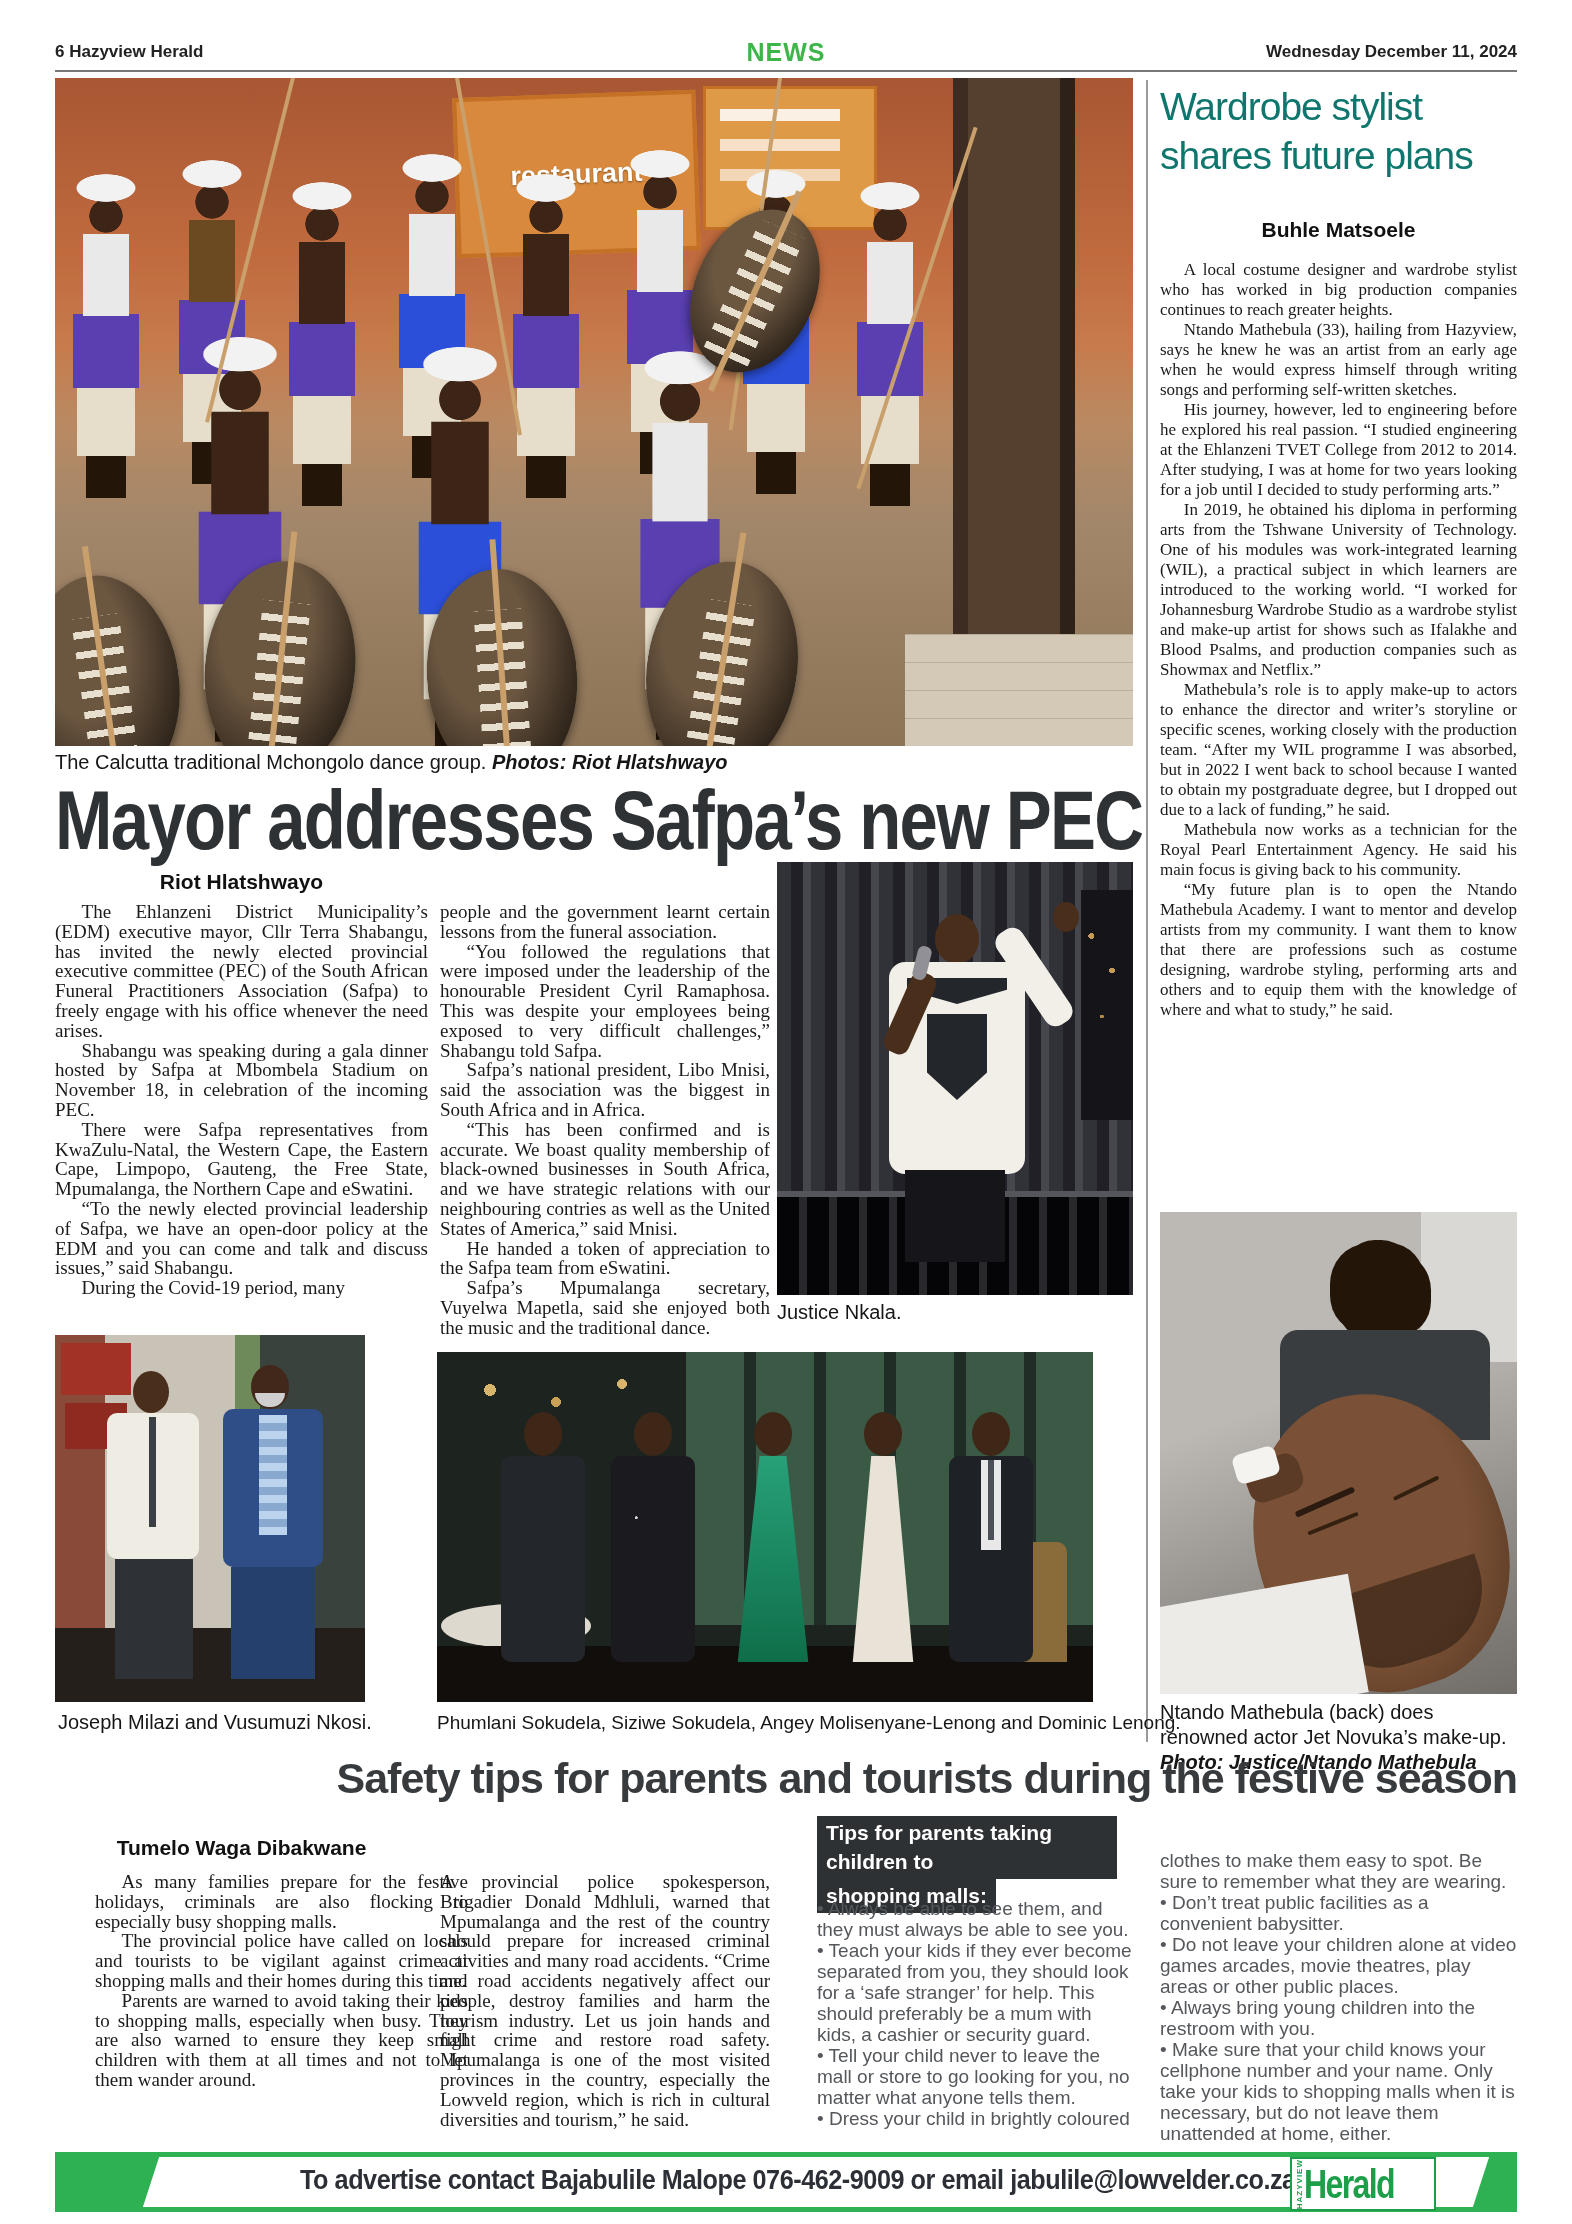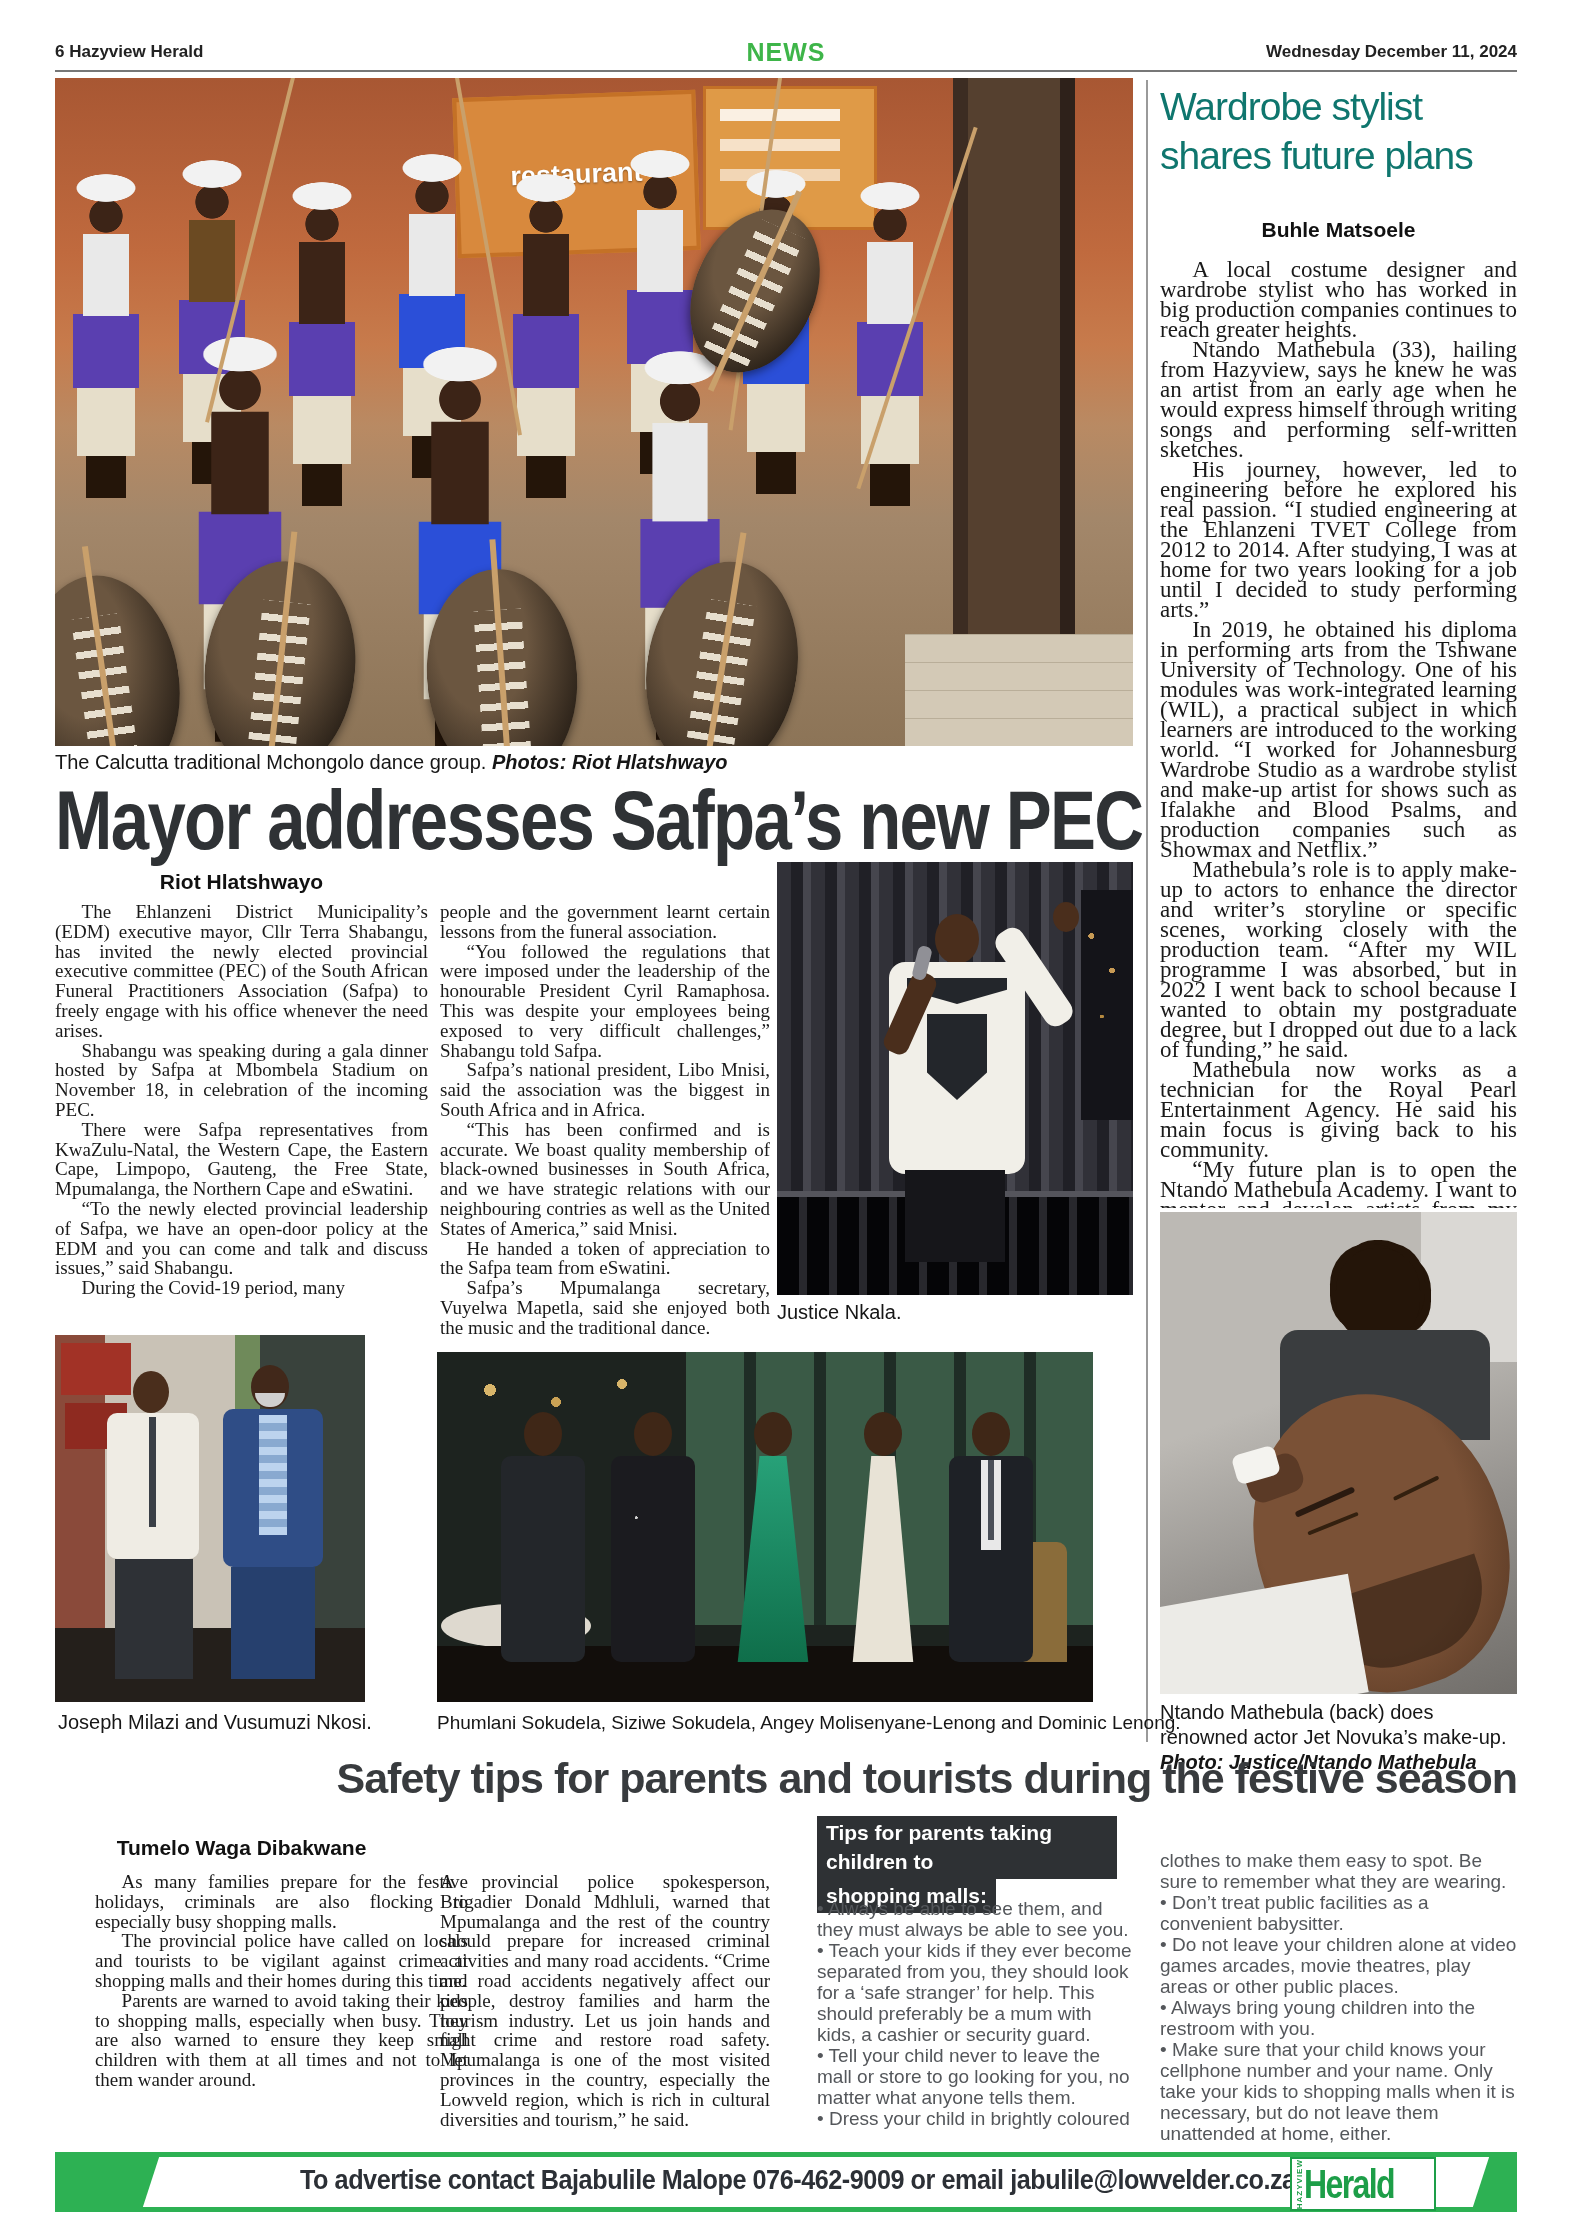--- a/index.html
+++ b/index.html
@@ -271,21 +271,21 @@
         <div class="body"></div>
       </div>
     <div class="gala suit2" style="left:508px;">
         <div class="body"></div>
       </div>
   </div>
   <div class="caption" style="left:437px;top:1710px;width:720px;white-space:nowrap;font-size:19px;">Phumlani Sokudela, Siziwe Sokudela, Angey Molisenyane-Lenong and Dominic Lenong.</div>
 
   <div class="abs headline-wardrobe">Wardrobe stylist shares future plans</div>
   <div class="abs byline" style="left:1160px;top:218px;width:357px;">Buhle Matsoele</div>
-  <div class="abs serif" style="left:1160px;top:260px;width:357px;height:948px;overflow:hidden;font-size:23px;line-height:20px;">
+  <div class="abs serif" style="left:1160px;top:260px;width:357px;height:948px;overflow:hidden;font-size:17px;line-height:20px;">
       <p>A local costume designer and wardrobe stylist who has worked in big production companies continues to reach greater heights.</p>
       <p>Ntando Mathebula (33), hailing from Hazyview, says he knew he was an artist from an early age when he would express himself through writing songs and performing self-written sketches.</p>
       <p>His journey, however, led to engineering before he explored his real passion. “I studied engineering at the Ehlanzeni TVET College from 2012 to 2014. After studying, I was at home for two years looking for a job until I decided to study performing arts.”</p>
       <p>In 2019, he obtained his diploma in performing arts from the Tshwane University of Technology. One of his modules was work-integrated learning (WIL), a practical subject in which learners are introduced to the working world. “I worked for Johannesburg Wardrobe Studio as a wardrobe stylist and make-up artist for shows such as Ifalakhe and Blood Psalms, and production companies such as Showmax and Netflix.”</p>
       <p>Mathebula’s role is to apply make-up to actors to enhance the director and writer’s storyline or specific scenes, working closely with the production team. “After my WIL programme I was absorbed, but in 2022 I went back to school because I wanted to obtain my postgraduate degree, but I dropped out due to a lack of funding,” he said.</p>
       <p>Mathebula now works as a technician for the Royal Pearl Entertainment Agency. He said his main focus is giving back to his community.</p>
       <p>“My future plan is to open the Ntando Mathebula Academy. I want to mentor and develop artists from my community. I want them to know that there are professions such as costume designing, wardrobe styling, performing arts and others and to equip them with the knowledge of where and what to study,” he said.</p>
     </div>
 
   <div class="photo p5">

